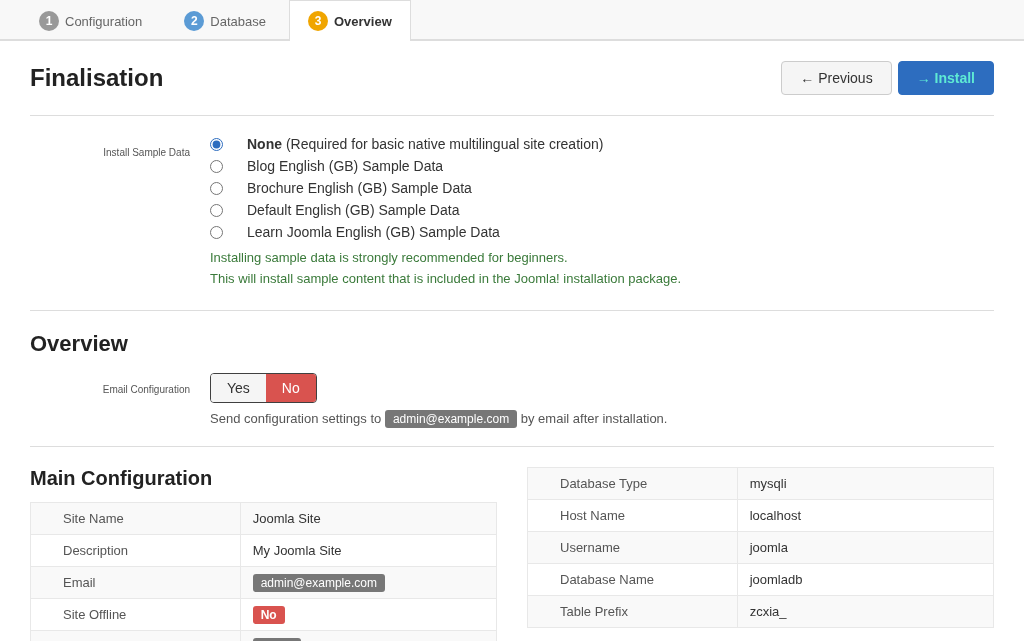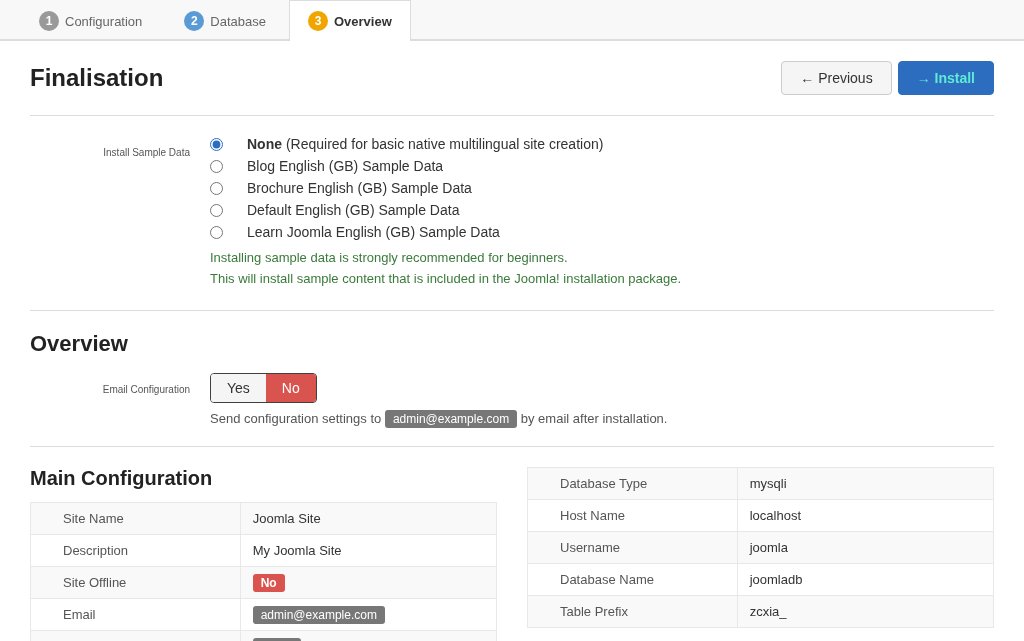--- a/index.html
+++ b/index.html
@@ -344,27 +344,27 @@
             <td>Site Name</td>
             <td>Joomla Site</td>
           </tr>
 
           <tr>
             <td>Description</td>
             <td>My Joomla Site</td>
           </tr>
 
           <tr>
+            <td>Email</td>
+            <td><span class="badge-email">admin@example.com</span></td>
+          </tr>
+
+          <tr>
             <td>Site Offline</td>
             <td><span class="badge-no">No</span></td>
-          </tr>
-
-          <tr>
-            <td>Email</td>
-            <td><span class="badge-email">admin@example.com</span></td>
           </tr>
 
           <tr>
             <td>Username</td>
             <td><span class="badge-admin">admin</span></td>
           </tr>
         </tbody>
       </table>
     </div>
 

